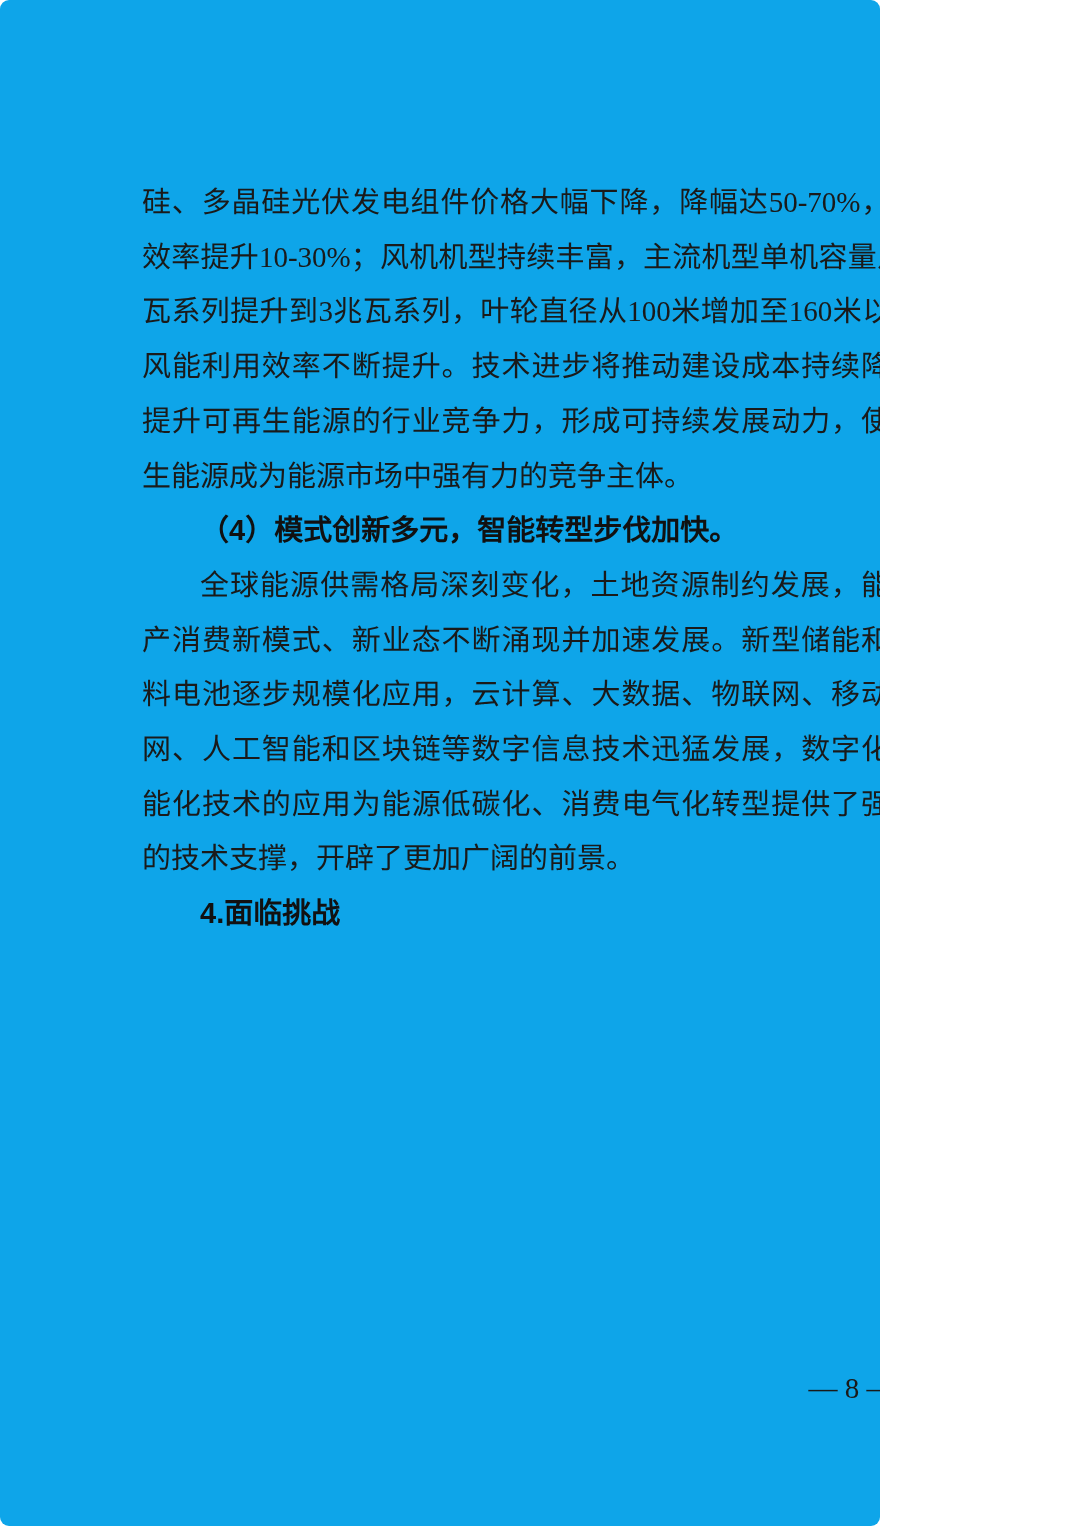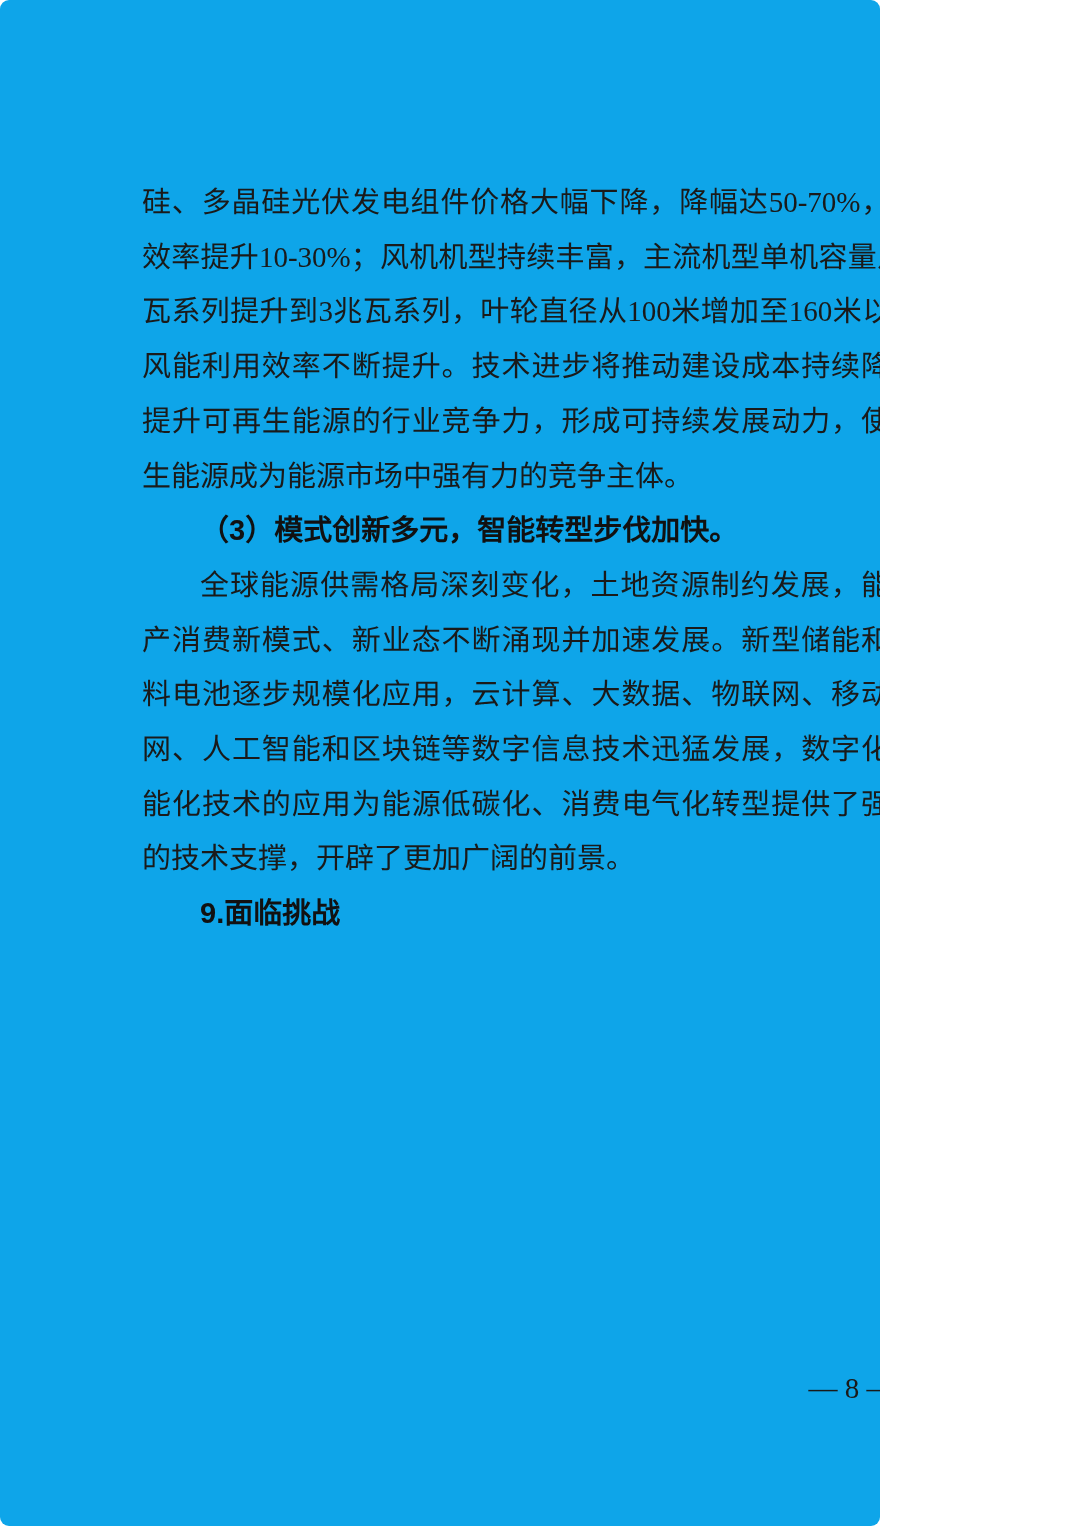--- a/index.html
+++ b/index.html
@@ -57,18 +57,18 @@
     color: #1a1a1a;
     white-space: nowrap;
   }
 </style>
 </head>
 <body>
 
 <div class="page">
   <div class="content">
     <p class="para no-indent">硅、多晶硅光伏发电组件价格大幅下降，降幅达50-70%，转换效率提升10-30%；风机机型持续丰富，主流机型单机容量从2兆瓦系列提升到3兆瓦系列，叶轮直径从100米增加至160米以上，风能利用效率不断提升。技术进步将推动建设成本持续降低，提升可再生能源的行业竞争力，形成可持续发展动力，使可再生能源成为能源市场中强有力的竞争主体。</p>
-    <p class="heading">（3）模式创新多元，智能转型步伐加快。</p>
+    <p class="heading">（4）模式创新多元，智能转型步伐加快。</p>
     <p class="para indent">全球能源供需格局深刻变化，土地资源制约发展，能源生产消费新模式、新业态不断涌现并加速发展。新型储能和氢燃料电池逐步规模化应用，云计算、大数据、物联网、移动互联网、人工智能和区块链等数字信息技术迅猛发展，数字化、智能化技术的应用为能源低碳化、消费电气化转型提供了强有力的技术支撑，开辟了更加广阔的前景。</p>
-    <p class="heading">9.面临挑战</p>
+    <p class="heading">4.面临挑战</p>
   </div>
   <div class="page-number">— 8 —</div>
 </div>
 
 </body></html>

